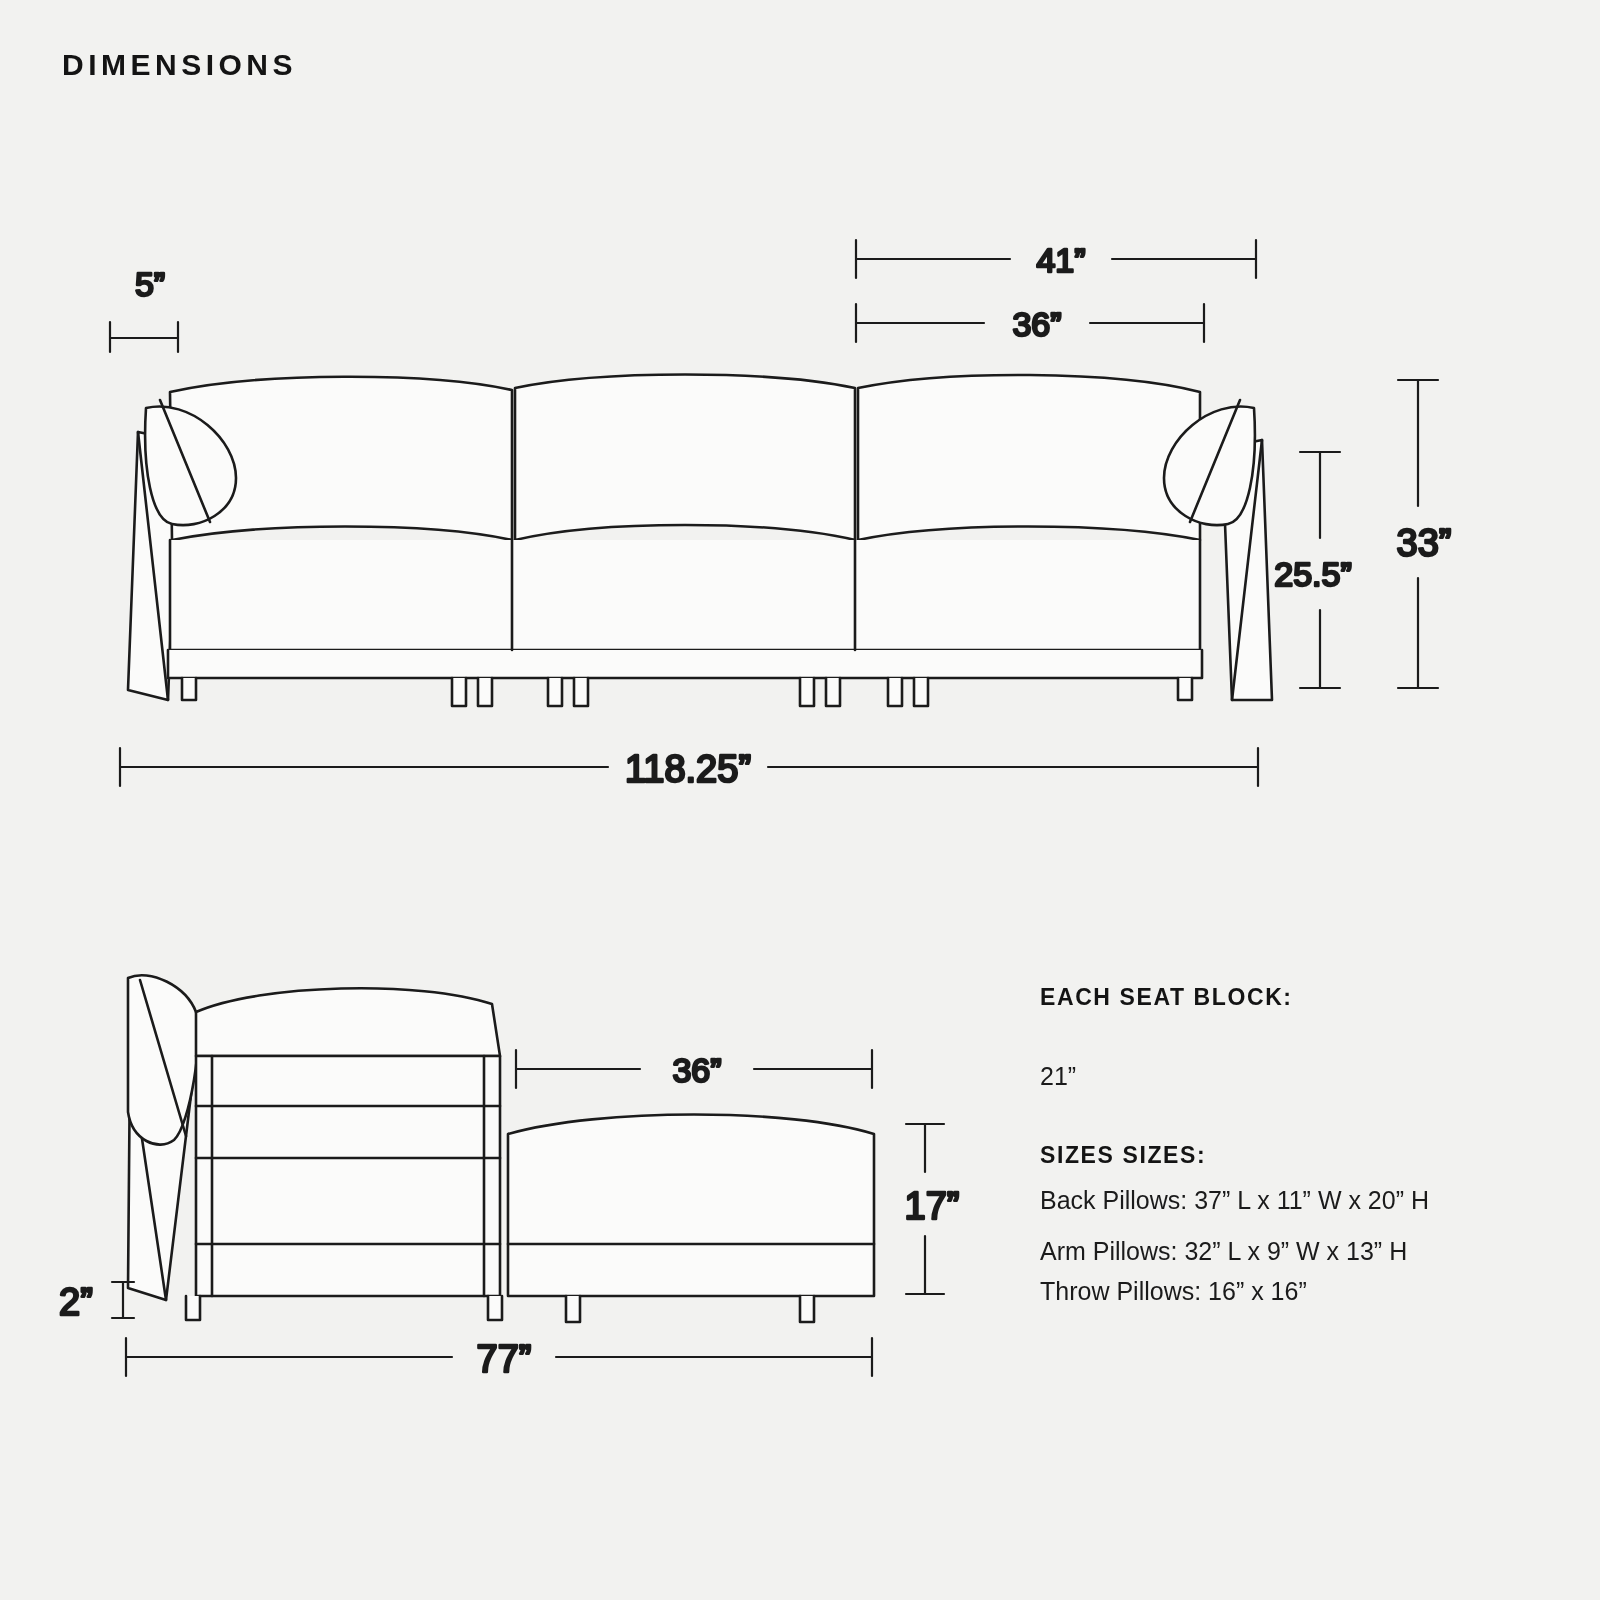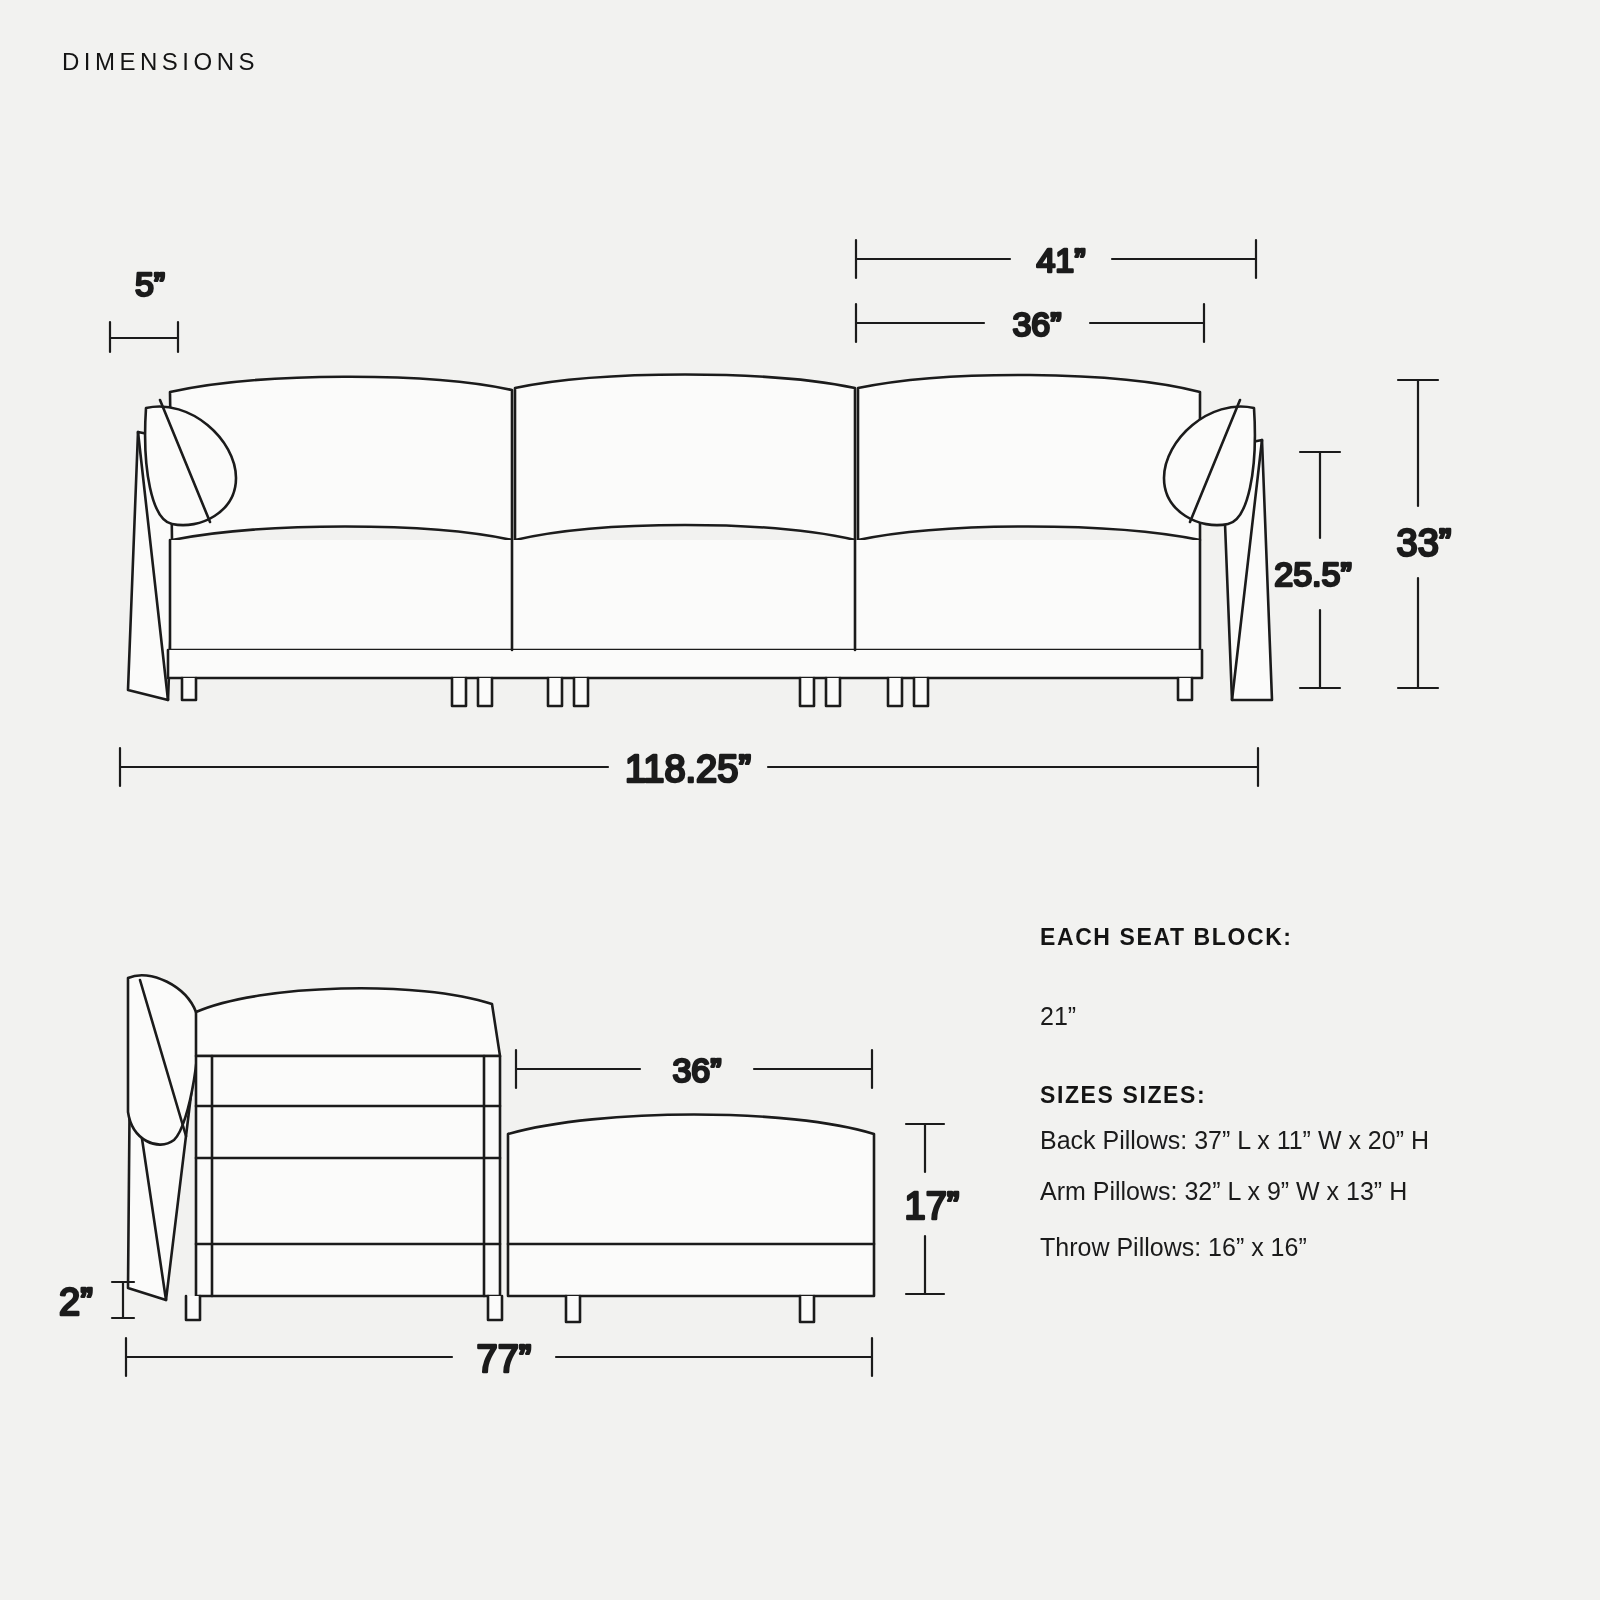--- a/index.html
+++ b/index.html
@@ -12,22 +12,22 @@
     height: 1600px;
     position: relative;
     font-family: "Liberation Sans", sans-serif;
     color: #1b1b1b;
     overflow: hidden;
   }
   .page-title {
     position: absolute;
     left: 62px;
     top: 48px;
-    font-size: 24px;
-    font-weight: normal;
+    font-size: 30px;
+    font-weight: bold;
     letter-spacing: 4.5px;
     color: #141414;
   }
   svg.diagram {
     position: absolute;
     left: 0;
     top: 0;
     width: 1600px;
     height: 1600px;
   }
@@ -50,21 +50,21 @@
   .spec-body {
     font-size: 25px;
     color: #1b1b1b;
     margin-top: 12px;
     line-height: 1.55;
   }
   .spec-block { margin-bottom: 46px; }
   #specs {
     position: absolute;
     left: 1040px;
-    top: 924px;
+    top: 984px;
     width: 520px;
   }
 </style>
 </head>
 <body>
 
 <div class="page-title">DIMENSIONS</div>
 
 <svg class="diagram" viewBox="0 0 1600 1600">
   <g fill="none" stroke="#1b1b1b" stroke-width="2.6" stroke-linejoin="round" stroke-linecap="round">
@@ -201,15 +201,15 @@
   <div class="spec-block">
     <div class="spec-head">EACH SEAT BLOCK:</div>
   </div>
   <div class="spec-block">
     <div class="spec-body">21”</div>
   </div>
   <div class="spec-block">
     <div class="spec-head">SIZES SIZES:</div>
     <div class="spec-body">Back Pillows: 37” L x 11” W x 20” H</div>
     <div class="spec-body" style="">Arm Pillows: 32” L x 9” W x 13” H</div>
-    <div class="spec-body" style="margin-top:18px">Throw Pillows: 16” x 16”</div>
+    <div class="spec-body" style="margin-top:2px">Throw Pillows: 16” x 16”</div>
   </div>
 </div>
 
 </body></html>

